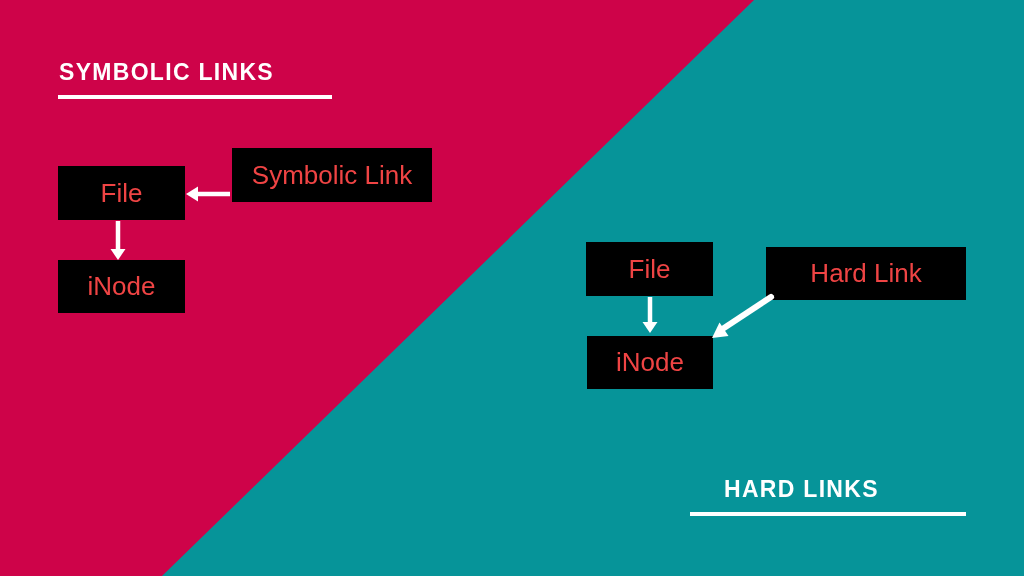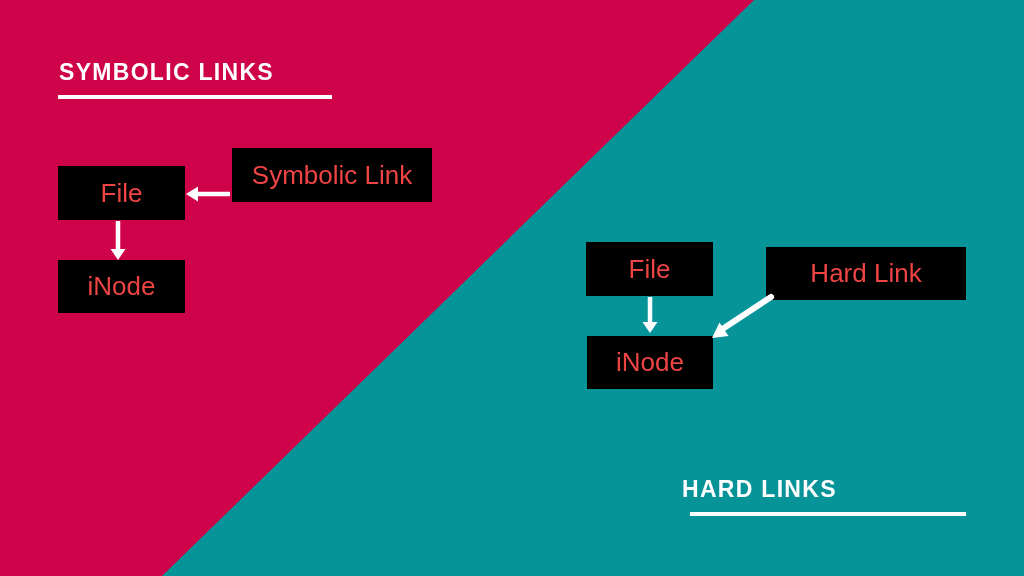--- a/index.html
+++ b/index.html
@@ -40,21 +40,21 @@
     color: #ef4444;
     display: flex;
     align-items: center;
     justify-content: center;
     font-size: 26px;
     font-weight: normal;
     white-space: nowrap;
   }
   #sym-title       { left: 59px;  top: 59px; }
   #sym-underline   { left: 58px;  top: 95px;  width: 274px; }
-  #hard-title      { left: 682px; top: 476px; }
+  #hard-title      { left: 724px; top: 476px; }
   #hard-underline  { left: 690px; top: 512px; width: 276px; }
 
   #file-sym    { left: 58px;  top: 166px; width: 127px; height: 54px; }
   #symlink     { left: 232px; top: 148px; width: 200px; height: 54px; }
   #inode-sym   { left: 58px;  top: 260px; width: 127px; height: 53px; }
 
   #file-hard   { left: 586px; top: 242px; width: 127px; height: 54px; }
   #hardlink    { left: 766px; top: 247px; width: 200px; height: 53px; }
   #inode-hard  { left: 587px; top: 336px; width: 126px; height: 53px; }
 

